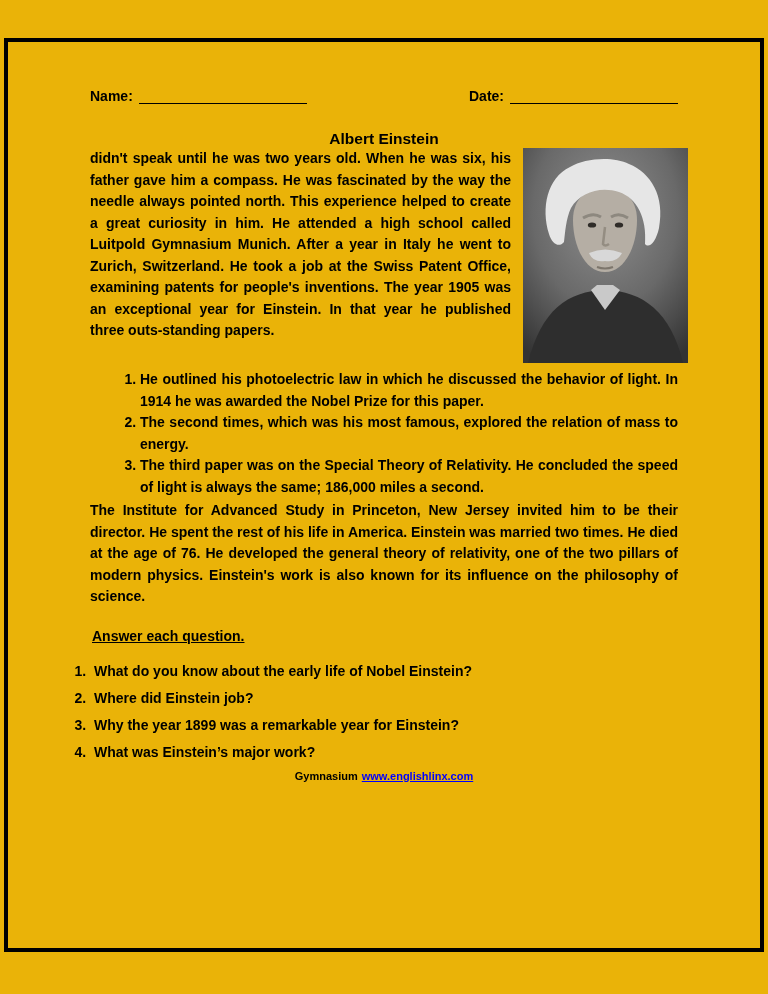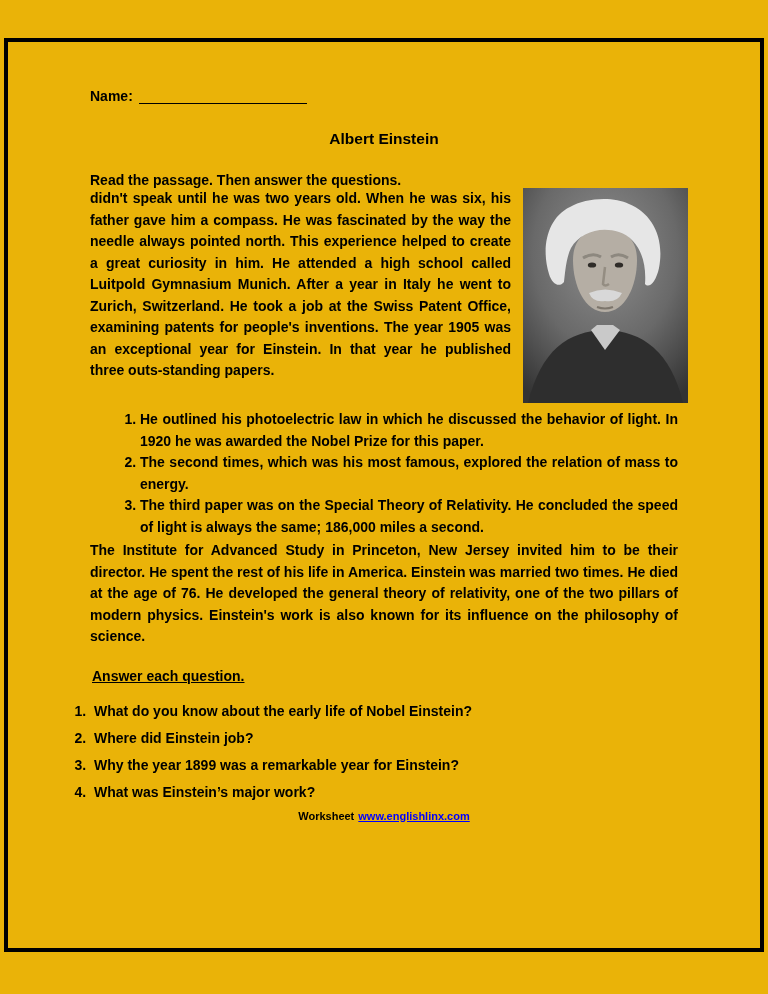--- a/index.html
+++ b/index.html
@@ -106,25 +106,28 @@
 <div class="page">
   <div class="frame"></div>
 
   <div class="content">
 
     <div class="fields-row">
       <div class="field">
         <span class="field-label">Name:</span>
         <span class="blank"></span>
       </div>
+      <div class="field">
+        <span class="field-label">Date:</span>
+        <span class="blank"></span>
+      </div>
     </div>
 
     <div class="subtitle">Albert Einstein</div>
 
-    <p class="instruction">Read the passage. Then answer the questions.</p>
 
 
     <div class="photo-flow">
       <div class="photo" role="img" aria-label="Black and white portrait photo of Albert Einstein">
         <svg viewBox="0 0 165 215" width="165" height="215" xmlns="http://www.w3.org/2000/svg">
           <defs>
             <radialGradient id="phbg" cx="50%" cy="30%" r="80%">
               <stop offset="0%" stop-color="#8f8f8f"></stop>
               <stop offset="55%" stop-color="#696969"></stop>
               <stop offset="100%" stop-color="#333333"></stop>
@@ -141,34 +144,34 @@
           <ellipse cx="96" cy="77" rx="4.2" ry="2.6" fill="#2f2c28"></ellipse>
           <path d="M82 79 L80 96 Q82 99 86 96" stroke="#948d82" stroke-width="2.5" fill="none"></path>
           <path d="M66 105 Q82 98 99 105 Q94 115 82 113 Q70 115 66 105 Z" fill="#d8d8d8"></path>
           <path d="M74 119 Q82 122 90 119" stroke="#7d766c" stroke-width="2" fill="none"></path>
         </svg>
       </div>
       <p class="body-text">didn't speak until he was two years old. When he was six, his father gave him a compass. He was fascinated by the way the needle always pointed north. This experience helped to create a great curiosity in him. He attended a high school called Luitpold Gymnasium Munich. After a year in Italy he went to Zurich, Switzerland. He took a job at the Swiss Patent Office, examining patents for people's inventions. The year 1905 was an exceptional year for Einstein. In that year he published three outs-standing papers.</p>
     </div>
 
     <ol class="points">
-      <li>He outlined his photoelectric law in which he discussed the behavior of light. In 1920 he was awarded the Nobel Prize for this paper.</li>
+      <li>He outlined his photoelectric law in which he discussed the behavior of light. In 1914 he was awarded the Nobel Prize for this paper.</li>
       <li>The second times, which was his most famous, explored the relation of mass to energy.</li>
       <li>The third paper was on the Special Theory of Relativity. He concluded the speed of light is always the same; 186,000 miles a second.</li>
     </ol>
 
     <p class="body-text para-3">The Institute for Advanced Study in Princeton, New Jersey invited him to be their director. He spent the rest of his life in America. Einstein was married two times. He died at the age of 76. He developed the general theory of relativity, one of the two pillars of modern physics. Einstein's work is also known for its influence on the philosophy of science.</p>
 
     <p class="answer-heading">Answer each question.</p>
 
     <ol class="questions">
       <li>What do you know about the early life of Nobel Einstein?</li>
       <li>Where did Einstein job?</li>
       <li>Why the year 1899 was a remarkable year for Einstein?</li>
       <li>What was Einstein’s major work?</li>
     </ol>
 
     <div class="footer">
-      <span>Worksheet</span><a class="copyright-link" href="#" style="color: rgb(0, 0, 255);">www.englishlinx.com</a>
+      <span>Gymnasium</span><a class="copyright-link" href="#" style="color: rgb(0, 0, 255);">www.englishlinx.com</a>
     </div>
 
   </div>
 </div>
 
 </body></html>

